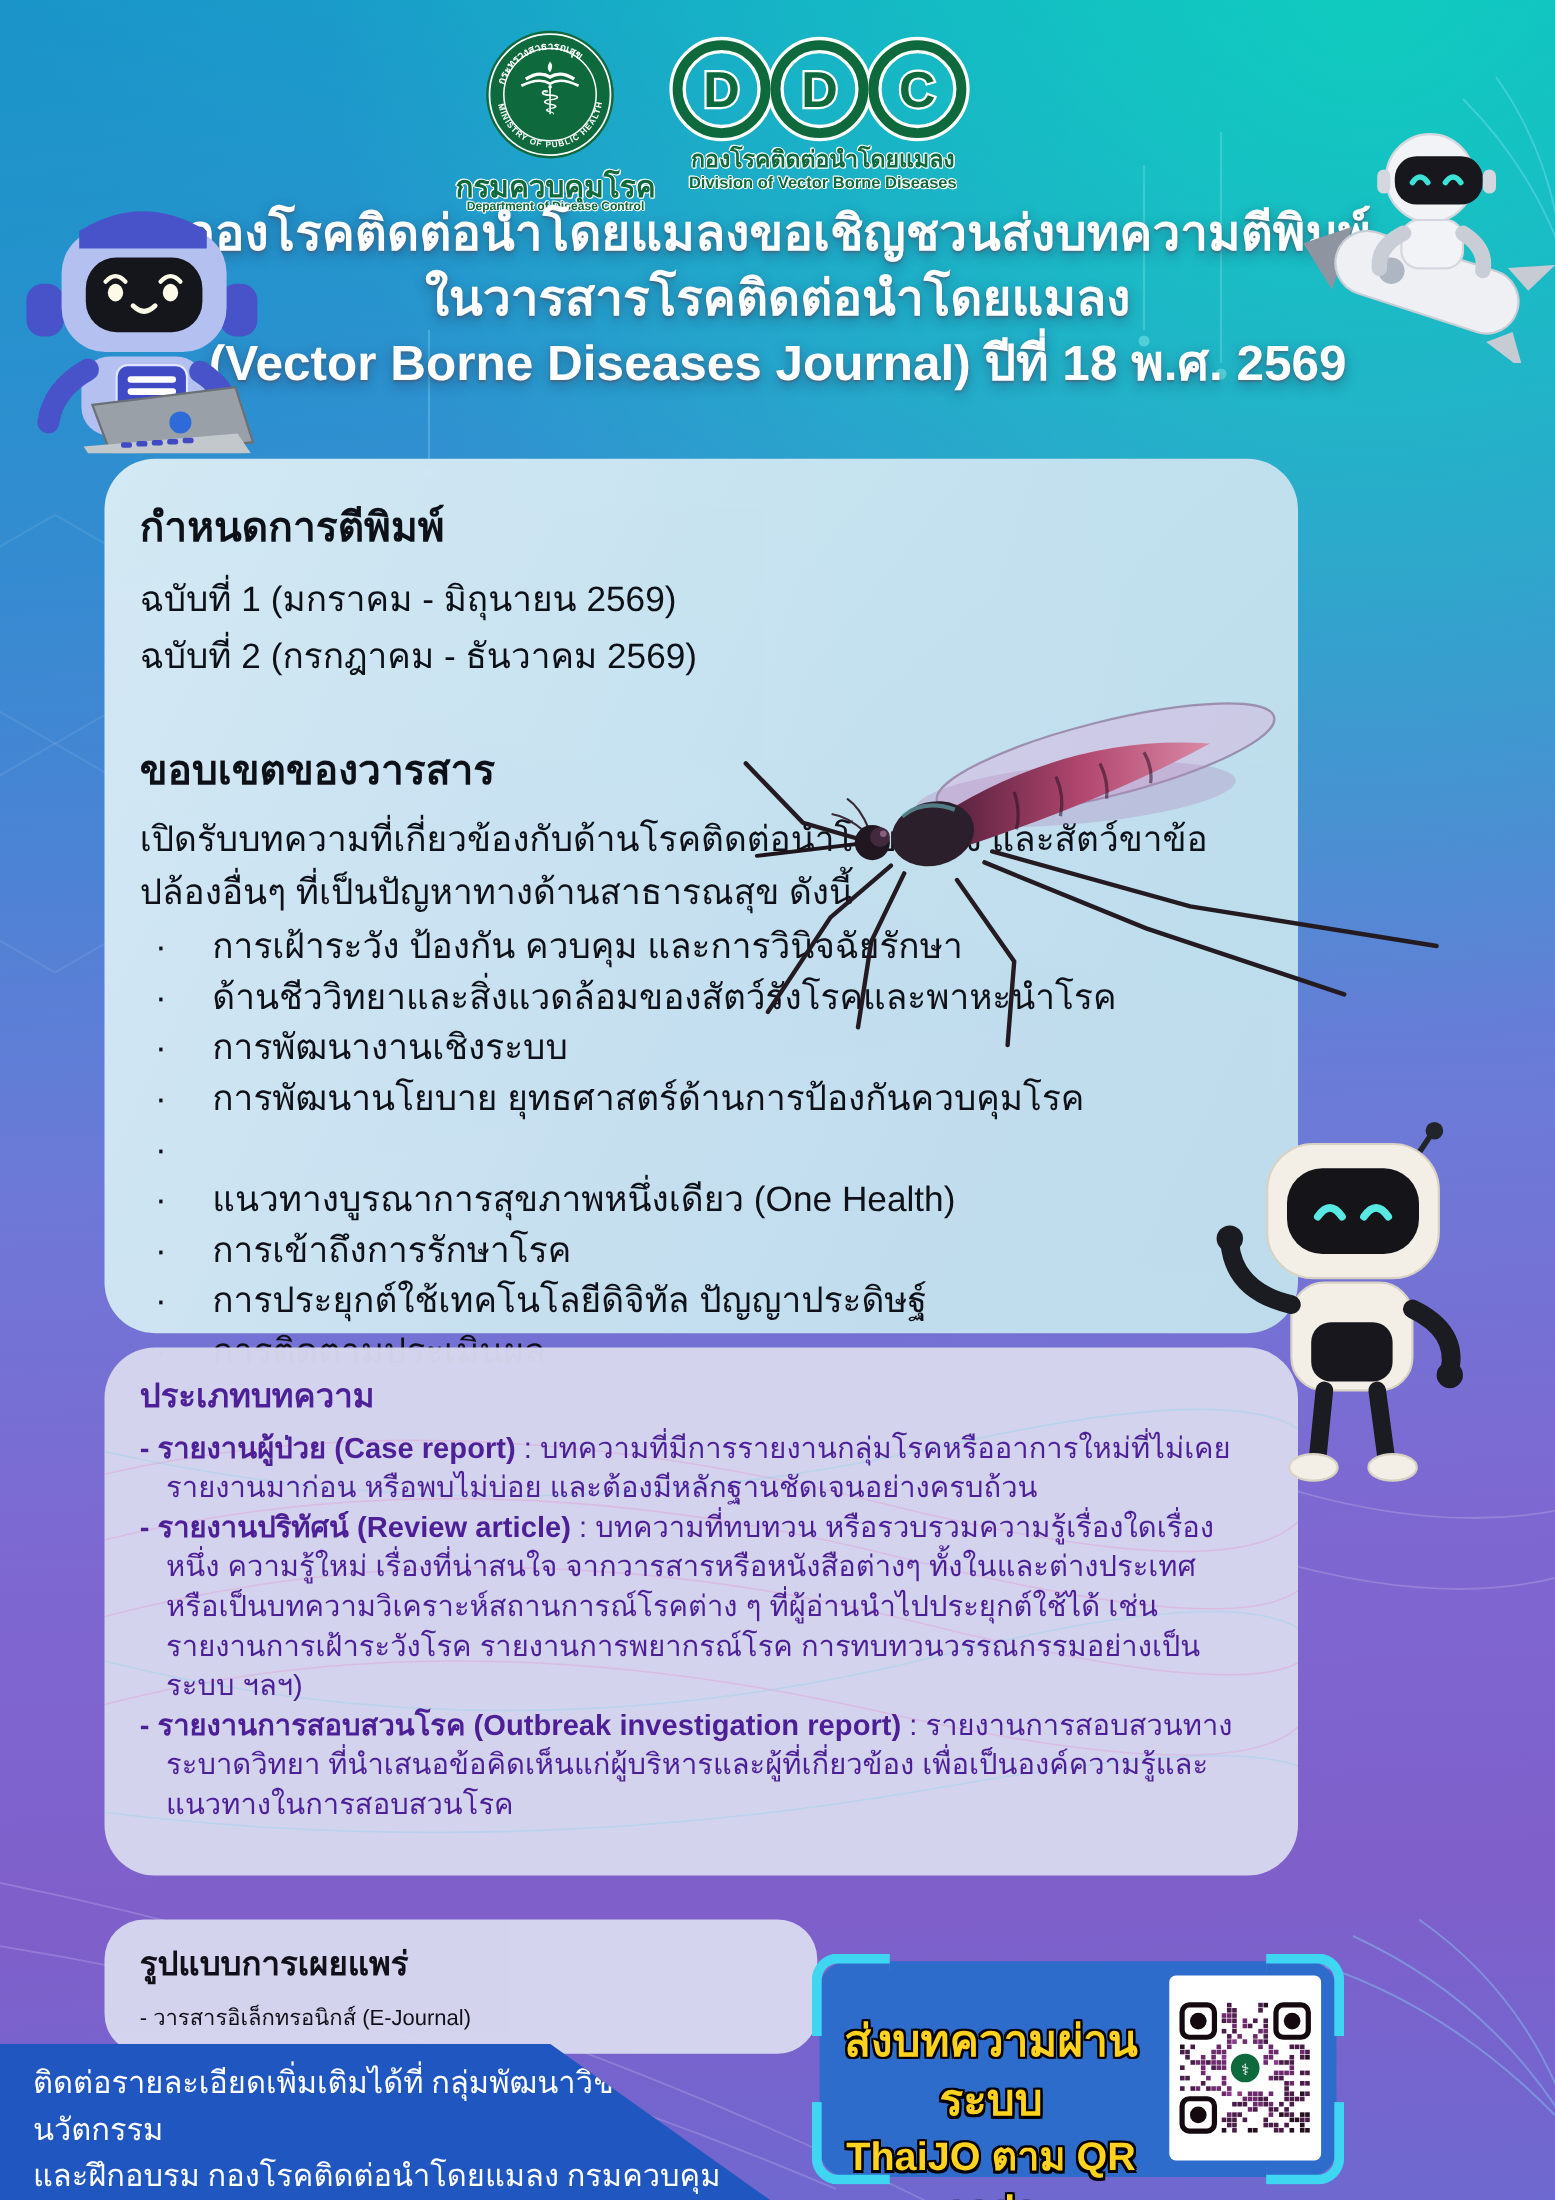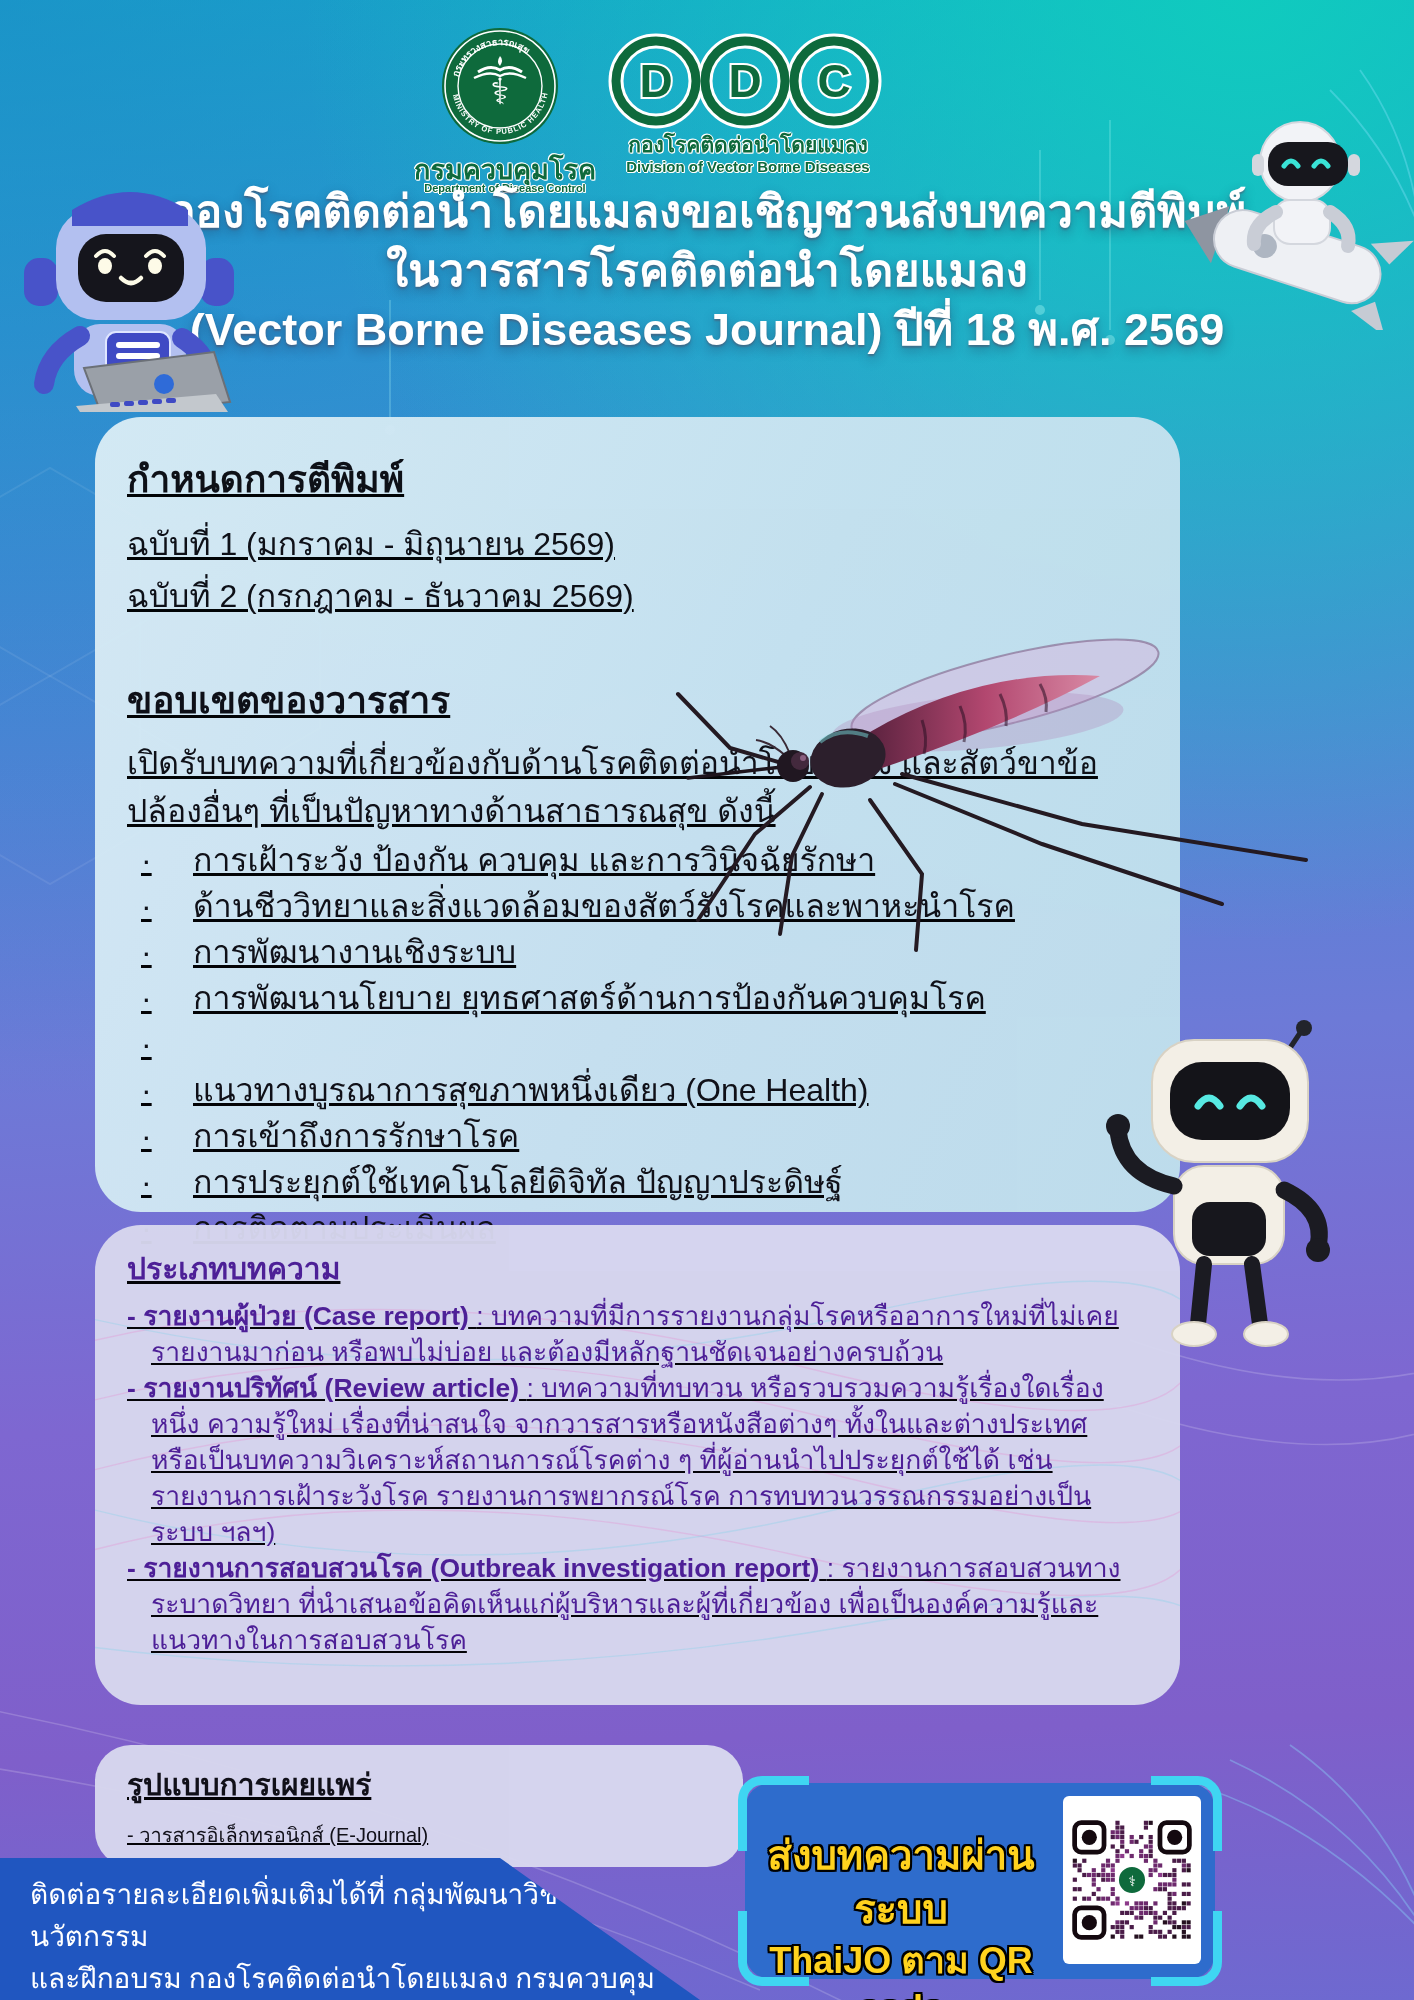--- a/index.html
+++ b/index.html
@@ -21,21 +21,21 @@
   .ddc{position:absolute;left:608px;top:33px;width:274px;height:96px;}
   .ddc-th{left:598px;top:128px;width:300px;font-size:21px;}
   .ddc-en{left:598px;top:158px;width:300px;font-size:15px;}
 
   
   .title{position:absolute;left:0;top:182px;width:1414px;text-align:center;color:#fff;
          font-weight:bold;font-size:45px;line-height:59px;
          text-shadow:0 2px 2px rgba(80,85,110,.6),0 5px 12px rgba(30,40,80,.4);}
 
   
-  .panel{position:absolute;border-radius:46px;text-decoration:underline;}
+  .panel{position:absolute;border-radius:46px;}
   .p1{left:95px;top:417px;width:1085px;height:795px;
       background:linear-gradient(115deg,#d9ecf6 0%,#c8e3f0 55%,#bfdfec 100%);opacity:.97;}
   .p1 .inner{position:relative;padding:26px 38px 0 32px;color:#0d0d12;}
   .h1{font-size:37px;font-weight:bold;margin:6px 0 10px 0;}
   .line{font-size:32px;line-height:52px;}
   .intro{font-size:32px;line-height:48px;width:1010px;margin-top:4px;}
   ul.scope{list-style:none;margin:2px 0 0 0;padding:0;}
   ul.scope li{display:flex;font-size:32px;line-height:46px;}
   ul.scope .blt{width:52px;text-align:left;padding-left:14px;}
   .sp{height:42px;}

